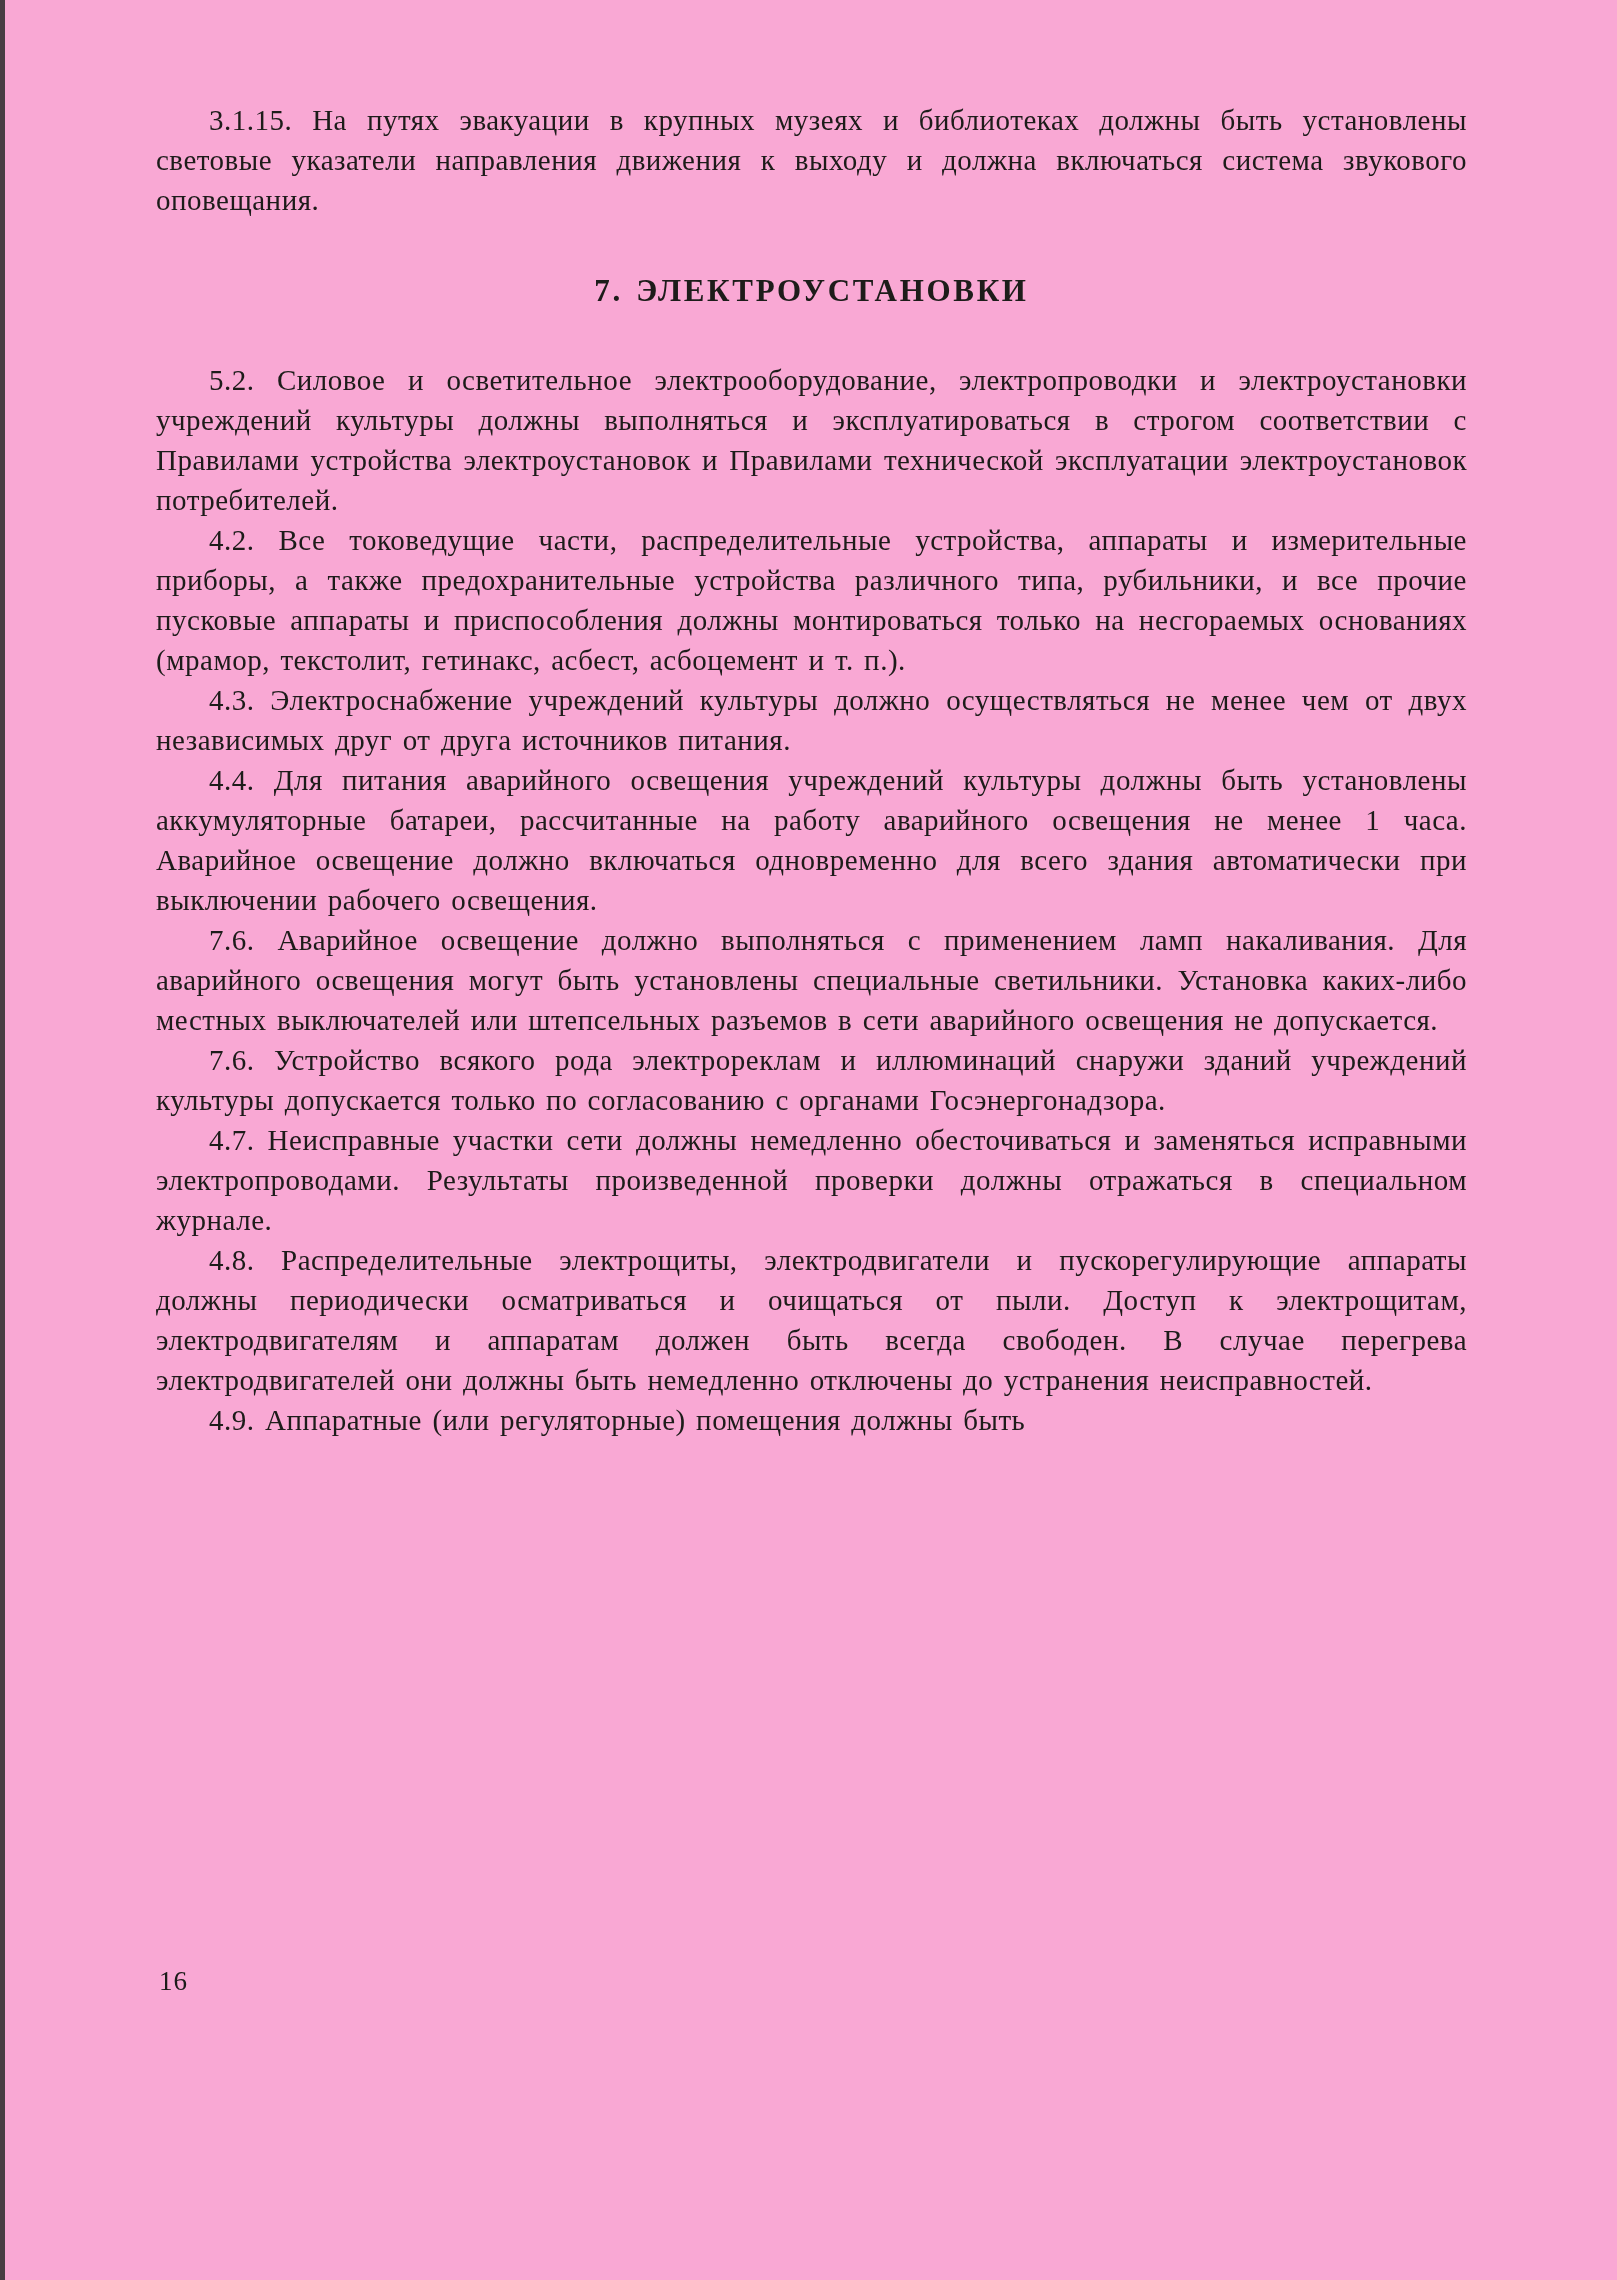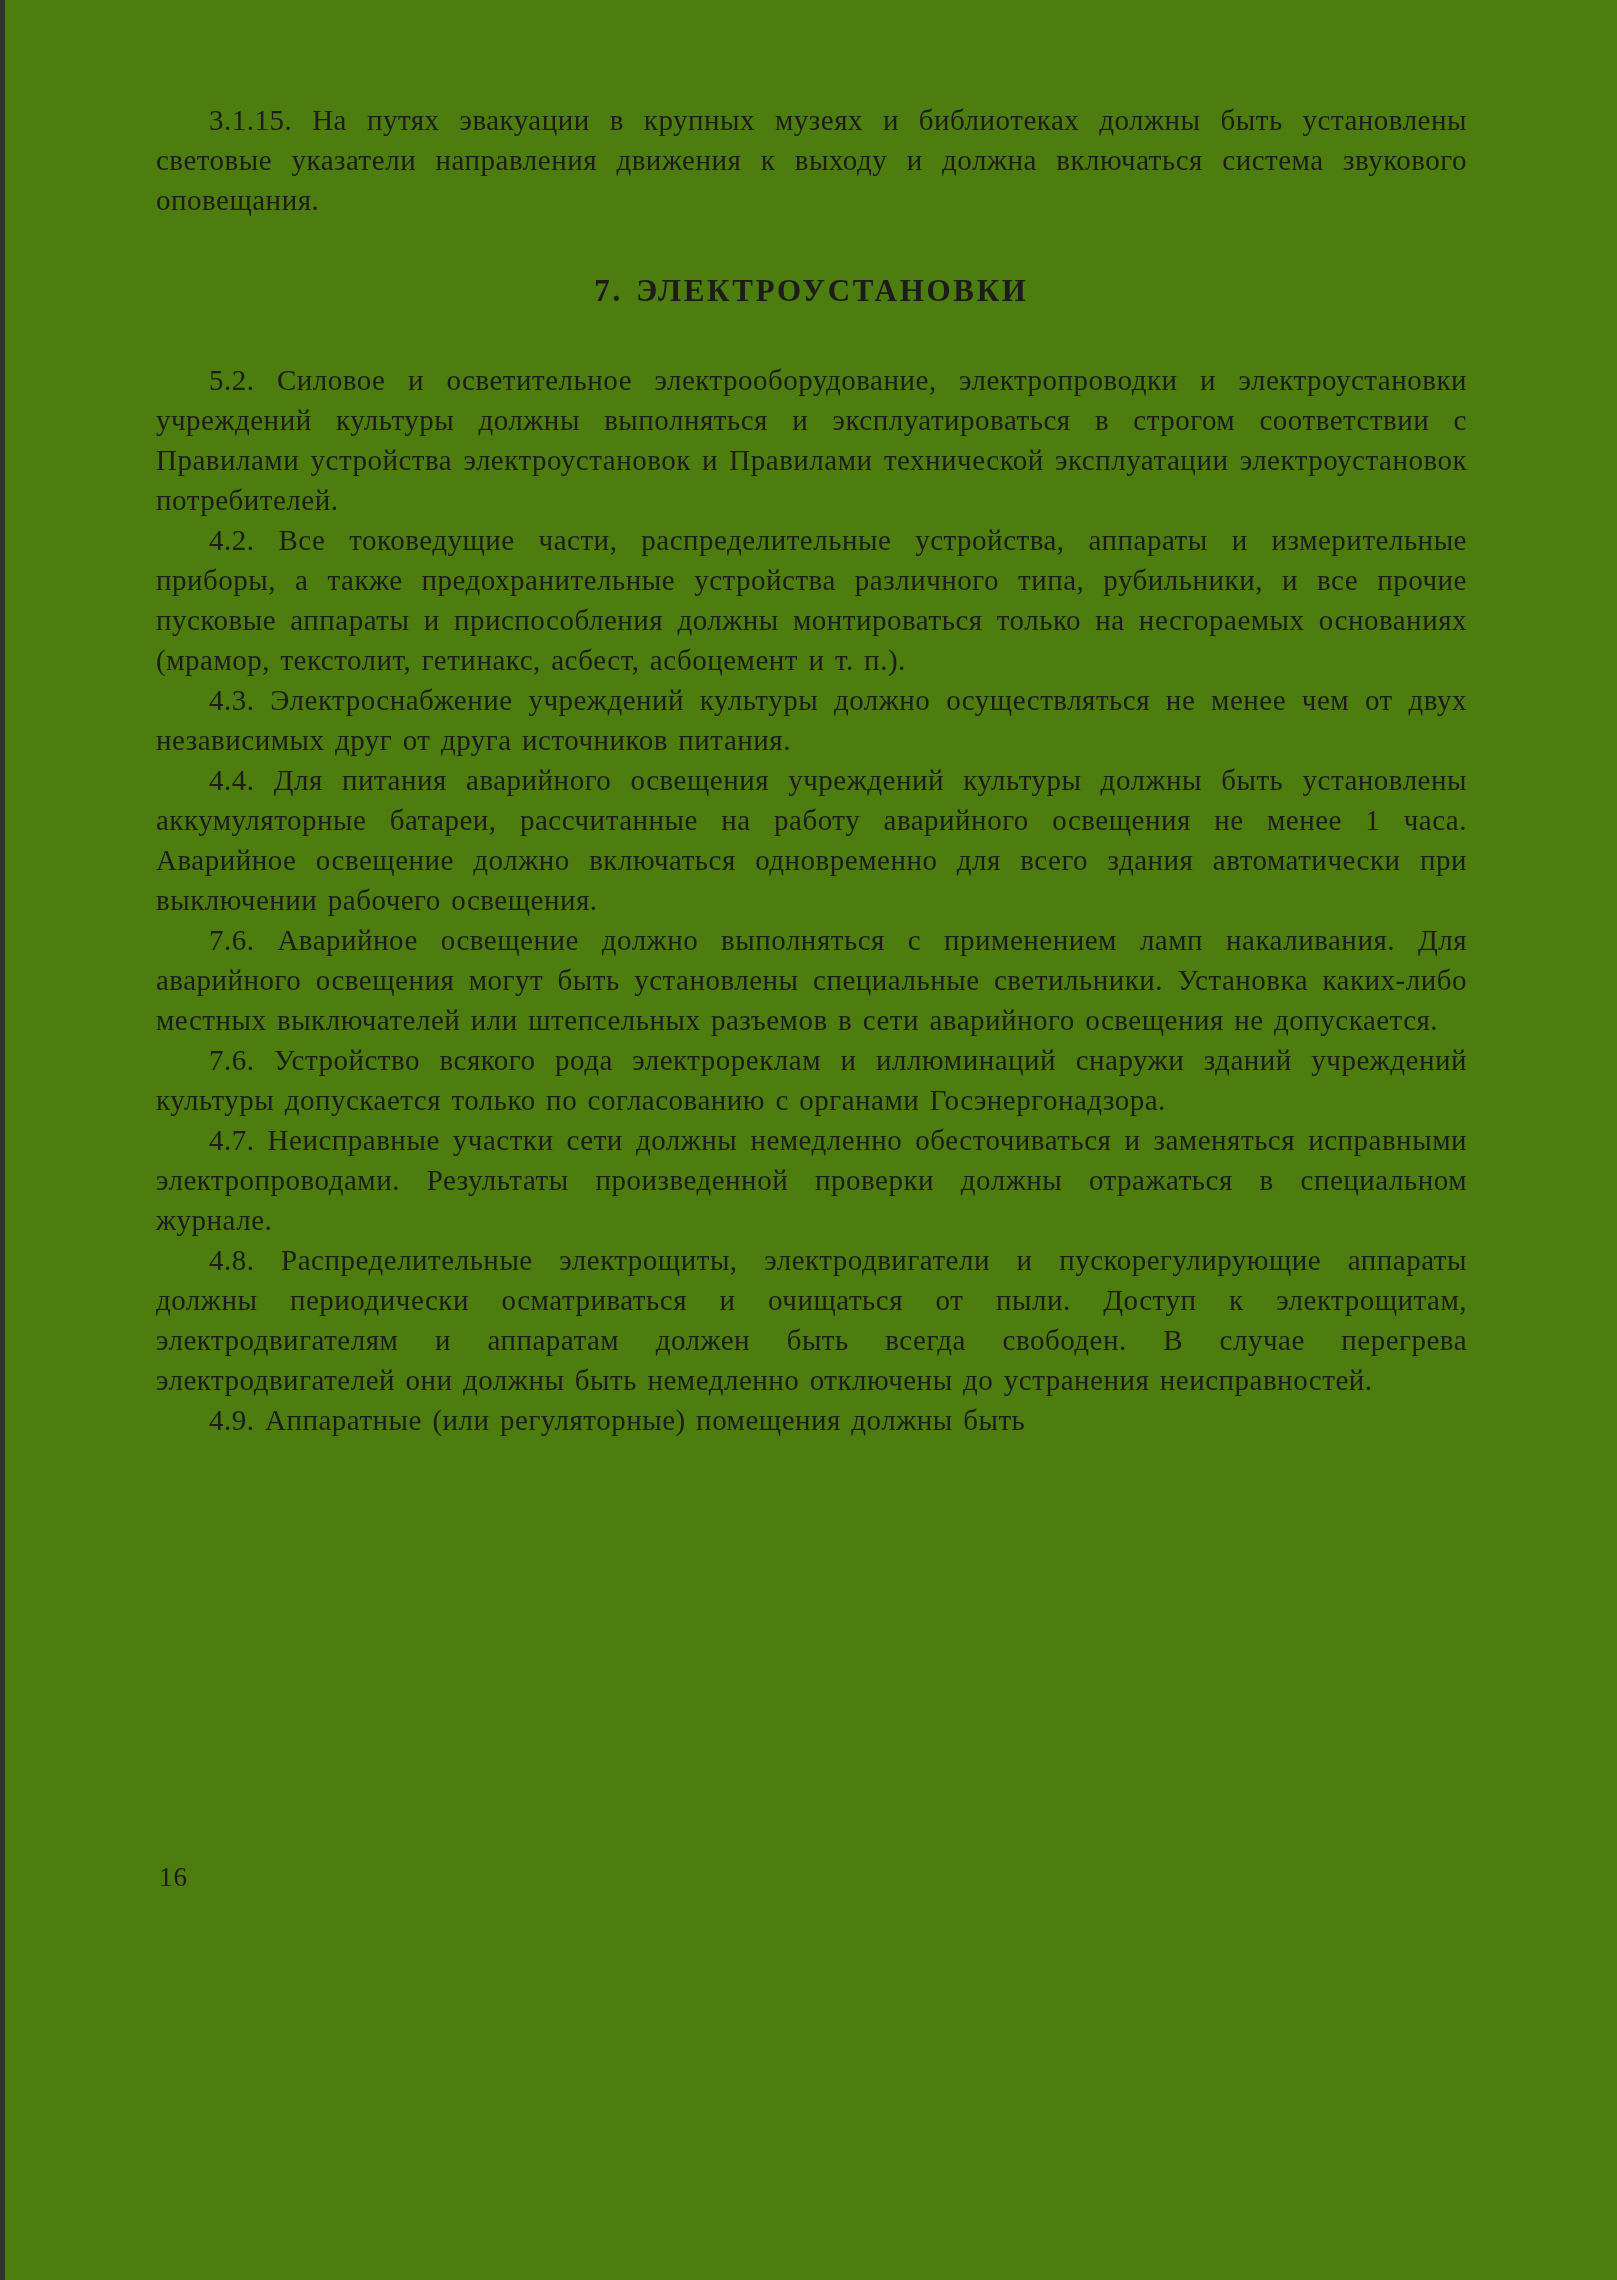--- a/index.html
+++ b/index.html
@@ -5,21 +5,21 @@
   html, body {
     margin: 0;
     padding: 0;
     background: #9a9a9a;
   }
   .page {
     position: relative;
     width: 1617px;
     height: 2280px;
     margin: 0 auto;
-    background: #4d7c0f;
+    background: #f9a8d4;
     color: #1d1c1a;
     font-family: "Liberation Serif", "DejaVu Serif", serif;
     box-sizing: border-box;
     overflow: hidden;
   }
   .scan-edge {
     position: absolute;
     left: 0;
     top: 0;
     width: 4.5px;
@@ -46,21 +46,21 @@
     font-size: 31px;
     font-weight: bold;
     text-align: center;
     letter-spacing: 2.7px;
     margin: 51px 0 49px 0;
     text-indent: 0;
   }
   .page-number {
     position: absolute;
     left: 159px;
-    top: 1862px;
+    top: 1966px;
     font-size: 27px;
     letter-spacing: 0.9px;
   }
 </style>
 </head>
 <body>
 
 <div class="page">
   <div class="scan-edge"></div>
 

